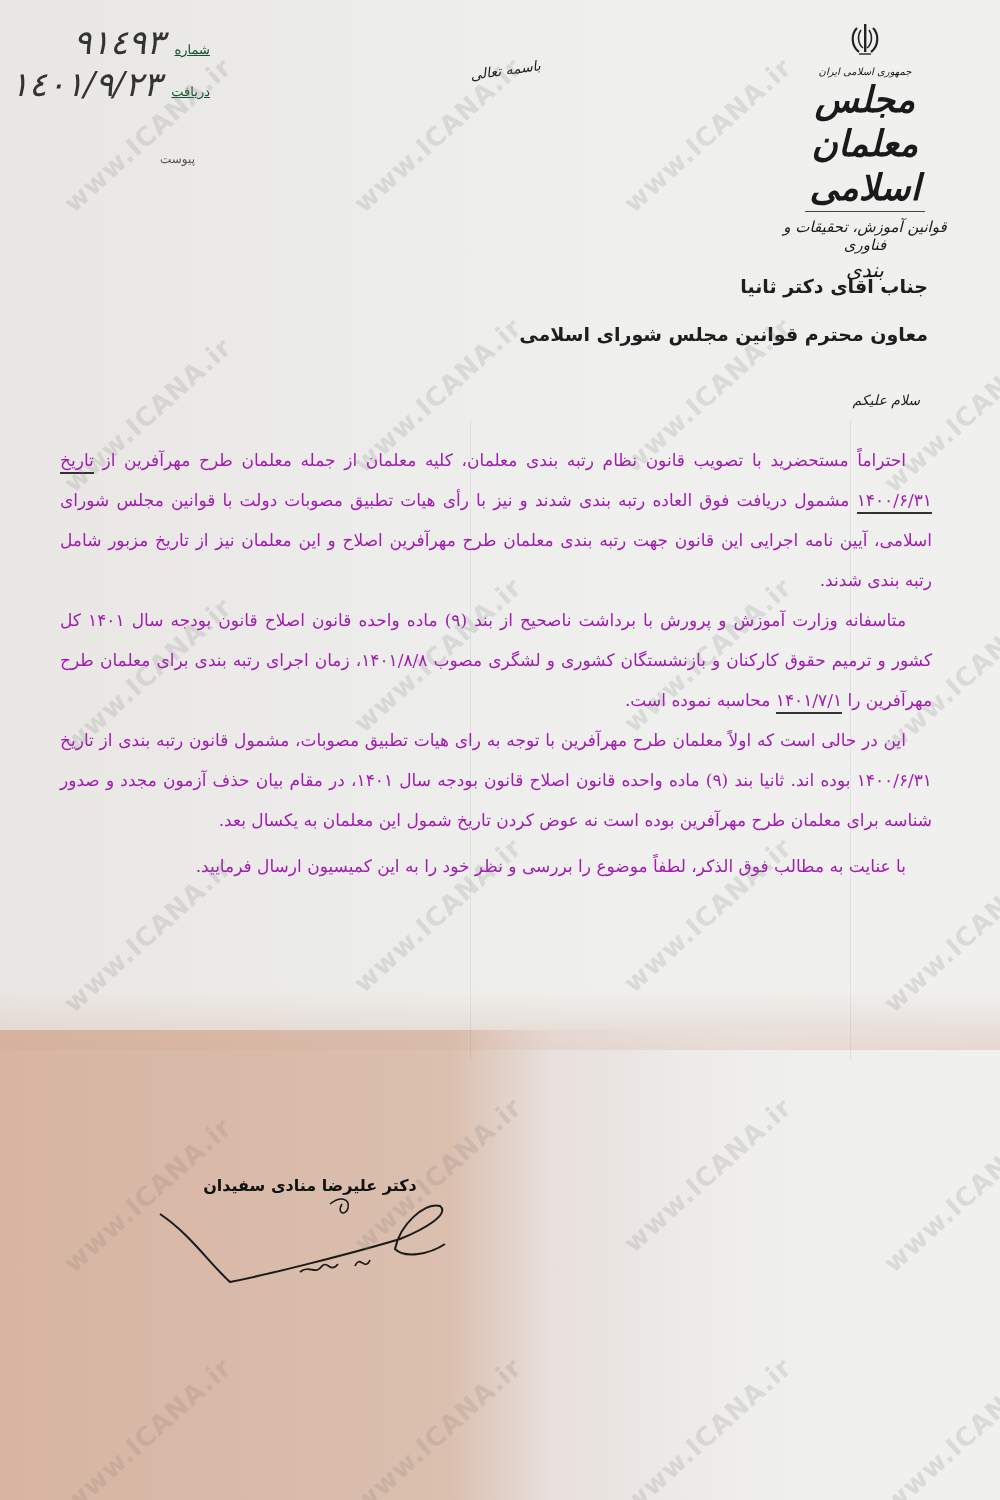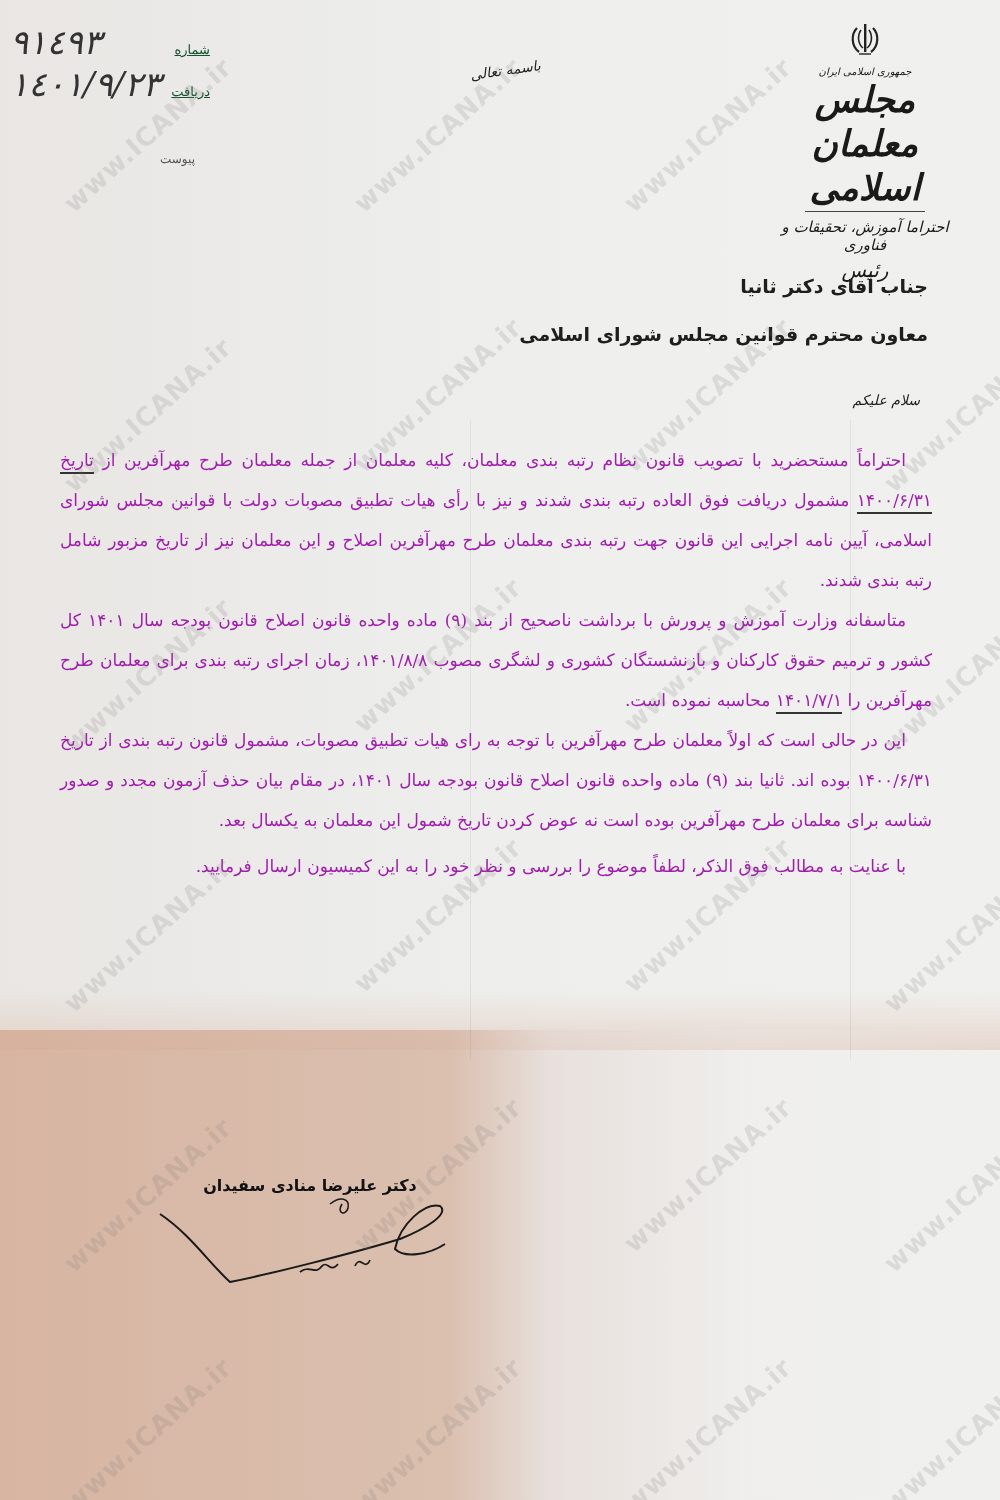--- a/index.html
+++ b/index.html
@@ -23,21 +23,21 @@
     .watermark-layer { position: absolute; inset: 0; pointer-events: none; overflow: hidden; }
     .wm {
       position: absolute; font-family: "DejaVu Sans", sans-serif; font-weight: bold;
       font-size: 26px; color: rgba(120,120,120,0.18); transform: rotate(-42deg);
       white-space: nowrap; letter-spacing: 1px;
     }
     .ref {
       position: absolute; left: 10px; top: 22px; width: 200px;
       font-family: "DejaVu Serif", serif; color: #333;
     }
-    .ref .row { display: flex; align-items: baseline; justify-content: space-between; gap: 10px; height: 42px; }
+    .ref .row { display: flex; align-items: baseline; justify-content: flex-end; gap: 10px; height: 42px; }
     .ref .val { font-size: 34px; letter-spacing: 2px; font-style: italic; }
     .ref .lbl { font-size: 13px; color: #14532d; text-decoration: underline; }
     .ref .attach { position: absolute; left: 150px; top: 130px; font-size: 12px; color: #555; }
     .bismillah {
       position: absolute; left: 470px; top: 62px; font-family: "DejaVu Serif", serif;
       font-size: 14px; font-style: italic; color: #222; transform: rotate(-8deg);
     }
     .letterhead {
       position: absolute; right: 40px; top: 16px; width: 190px; text-align: center;
       font-family: "DejaVu Serif", serif; color: #1a1a1a;
@@ -96,22 +96,22 @@
     <path d="M12 8 C6 14 6 26 14 32" fill="none" stroke="#222" stroke-width="2.2"></path>
     <path d="M28 8 C34 14 34 26 26 32" fill="none" stroke="#222" stroke-width="2.2"></path>
     <path d="M16 10 C12 16 13 24 18 28" fill="none" stroke="#222" stroke-width="1.6"></path>
     <path d="M24 10 C28 16 27 24 22 28" fill="none" stroke="#222" stroke-width="1.6"></path>
     <rect x="19" y="4" width="2.4" height="28" fill="#222"></rect>
     <path d="M14 34 L26 34" stroke="#222" stroke-width="1.4"></path>
   </svg>
   <div class="lh-sub">جمهوری اسلامی ایران</div>
   <div class="lh-main">مجلس معلمان اسلامی</div>
   <div class="lh-rule"></div>
-  <div class="lh-comm">احتراما آموزش، تحقیقات و فناوری</div>
-  <div class="lh-head">رئیس</div>
+  <div class="lh-comm">قوانین آموزش، تحقیقات و فناوری</div>
+  <div class="lh-head">بندی</div>
 </div>
 
 <div class="addressee">
   <div>جناب آقای دکتر ثانیا</div>
   <div>معاون محترم قوانین مجلس شورای اسلامی</div>
 </div>
 
 <div class="salutation">سلام علیکم</div>
 
 <div class="body">

